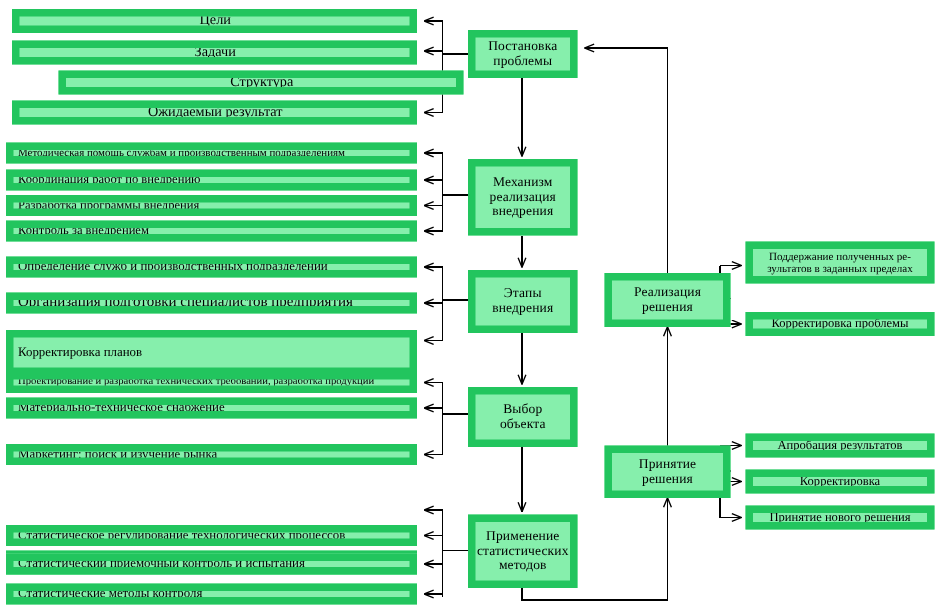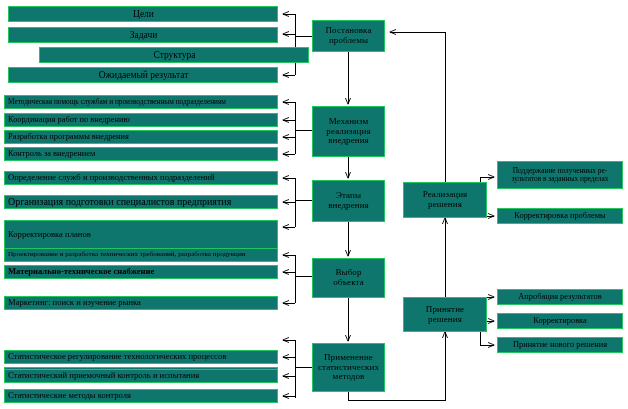--- a/index.html
+++ b/index.html
@@ -22,22 +22,22 @@
     position: absolute;
     left: 0;
     top: 0;
     width: 628px;
     height: 409px;
     pointer-events: none;
   }
   .node {
     position: absolute;
     box-sizing: border-box;
-    border: 1px solid #22c55e;
-    background: #0f766e;
+    border: 5px solid #22c55e;
+    background: #86efac;
     display: flex;
     align-items: center;
     justify-content: center;
     text-align: center;
     line-height: 1.08;
     overflow: hidden;
   }
   .leaf {
     justify-content: flex-start;
     text-align: left;
@@ -178,21 +178,21 @@
   <div class="node leaf shadow" style="left:4px; top:195px; width:274px; height:14px; font-size:10px;">
     <span class="lbl">Организация подготовки специалистов предприятия</span>
   </div>
   <div class="node leaf shadow" style="left:4px; top:220px; width:274px; height:30px; font-size:8.6px;">
     <span class="lbl">Корректировка планов</span>
   </div>
 
   <div class="node leaf shadow" style="left:4px; top:248px; width:274px; height:14px; font-size:7.1px;">
     <span class="lbl">Проектирование и разработка технических требований, разработка продукции</span>
   </div>
-  <div class="node leaf shadow" style="left:4px; top:265px; width:274px; height:14px; font-size:8.6px;font-weight:bold;">
+  <div class="node leaf shadow" style="left:4px; top:265px; width:274px; height:14px; font-size:8.6px;">
     <span class="lbl">Материально-техническое снабжение</span>
   </div>
   <div class="node leaf shadow" style="left:4px; top:296px; width:274px; height:14px; font-size:8.6px;">
     <span class="lbl">Маркетинг: поиск и изучение рынка</span>
   </div>
 
   <div class="node leaf shadow" style="left:4px; top:333px; width:274px; height:16px; font-size:8.6px;margin-top:34px;">
     <span class="lbl">Статистический анализ</span>
   </div>
   <div class="node leaf shadow" style="left:4px; top:350px; width:274px; height:14px; font-size:8.6px;">

